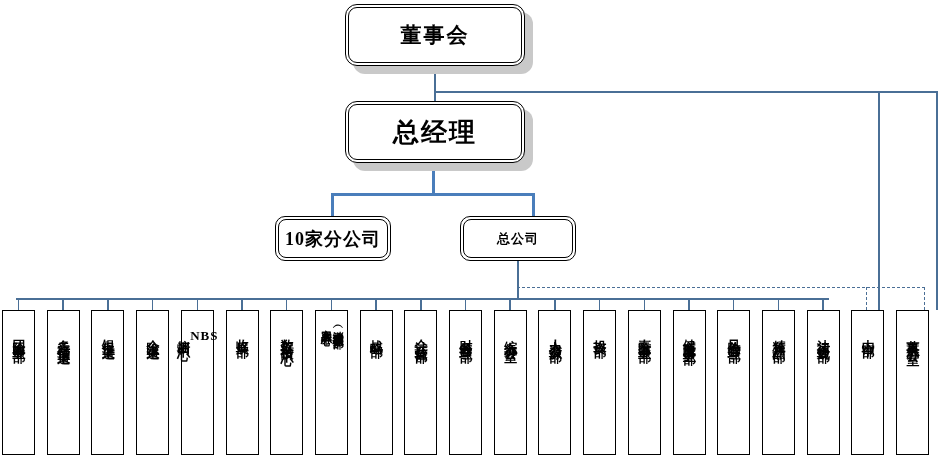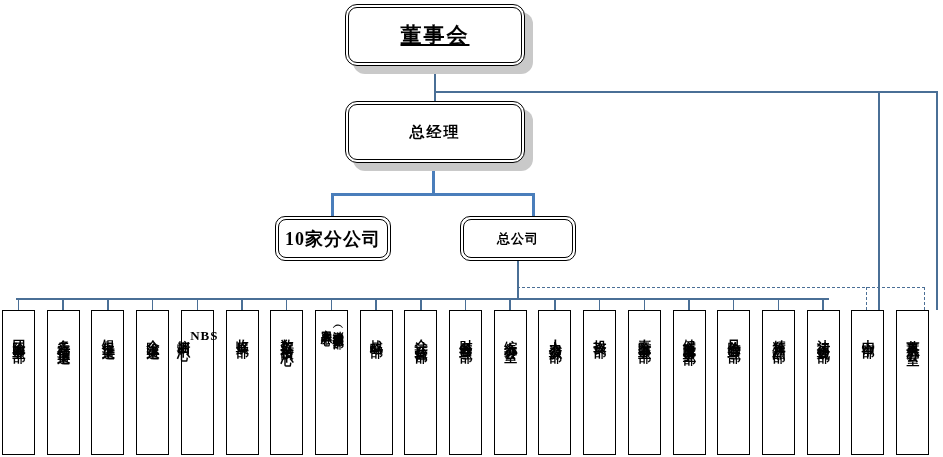--- a/index.html
+++ b/index.html
@@ -40,25 +40,25 @@
   .shadow{
     position:absolute;
     background:#c9c9c9;
     border-radius:12px;
     z-index:5;
   }
 
   
   #n-board{left:345px;top:4px;width:180px;height:62px;}
   #sh-board{left:353px;top:12px;width:180px;height:62px;}
-  #n-board .lbl{font-size:21px;text-decoration:underline;}
+  #n-board .lbl{font-size:21px;}
 
   #n-gm{left:345px;top:101px;width:180px;height:62px;}
   #sh-gm{left:353px;top:109px;width:180px;height:62px;}
-  #n-gm .lbl{font-size:15px;text-align:center;}
+  #n-gm .lbl{font-size:26px;text-align:center;}
 
   
   #n-branches{left:275px;top:216px;width:116px;height:45px;border-radius:10px;}
   #n-branches::before{border-radius:8px;}
   #n-branches .lbl{font-size:18px;letter-spacing:1px;}
 
   #n-hq{left:460px;top:216px;width:116px;height:45px;border-radius:10px;}
   #n-hq::before{border-radius:8px;}
   #n-hq .lbl{font-size:13px;letter-spacing:1px;}
 

